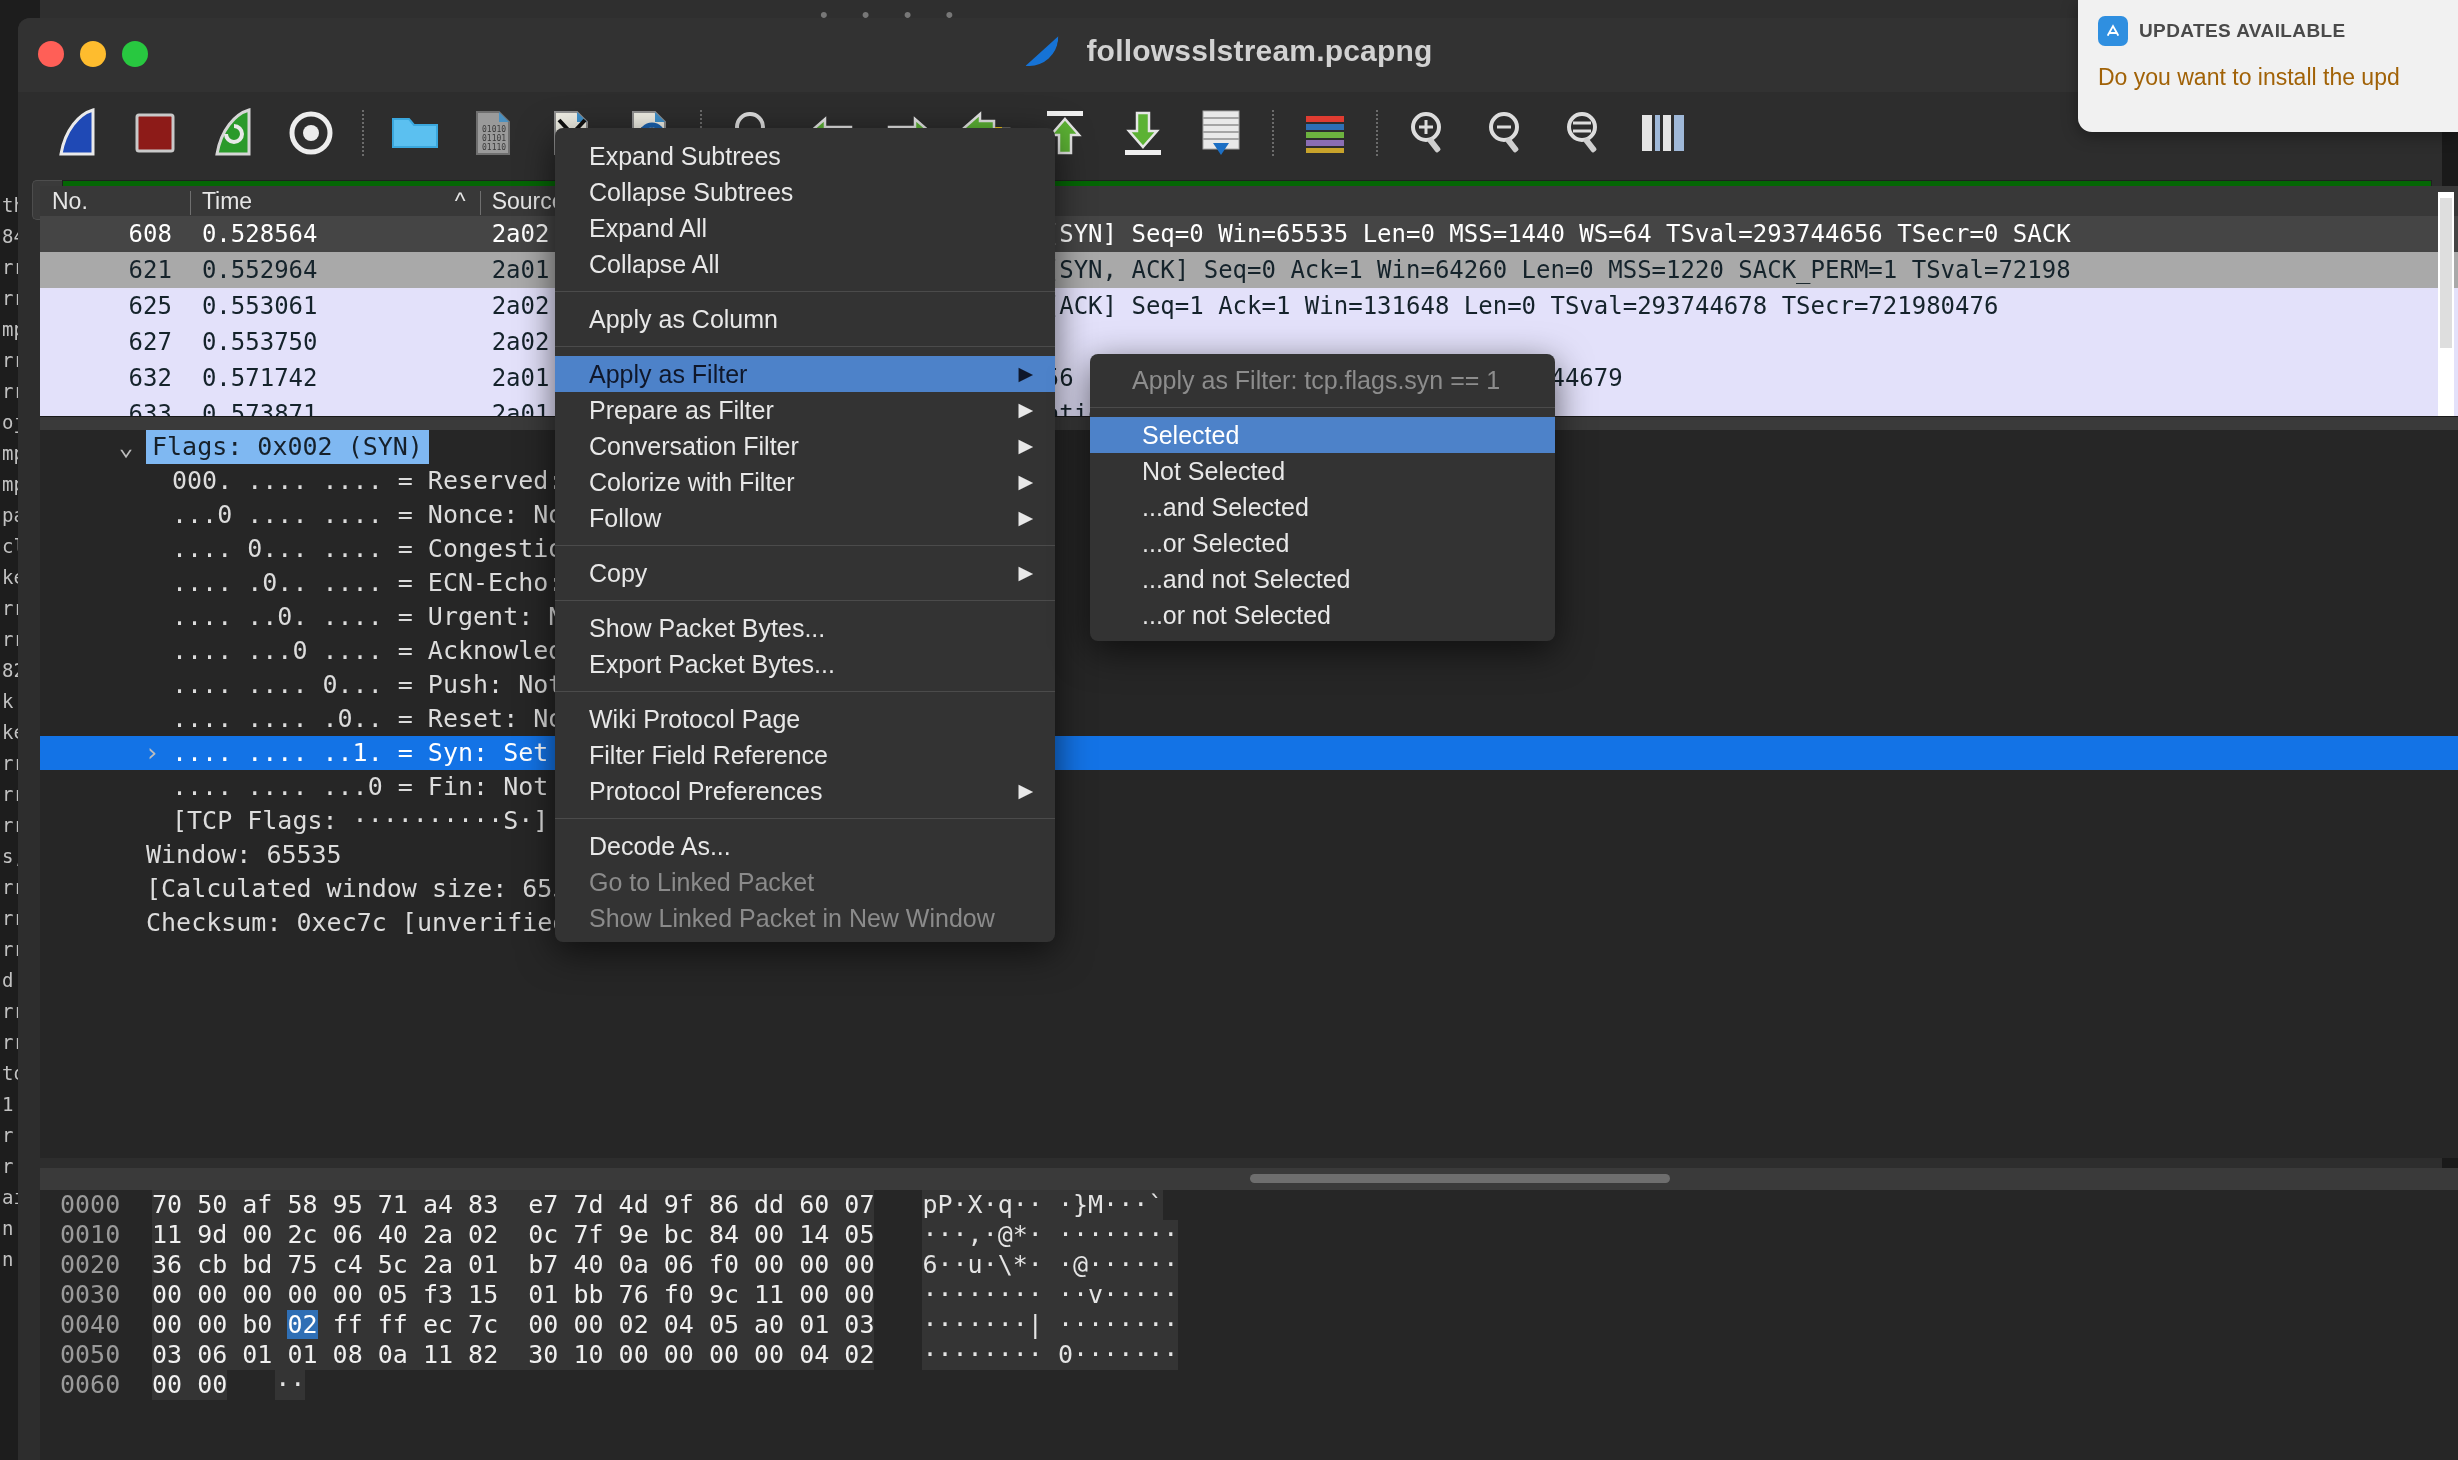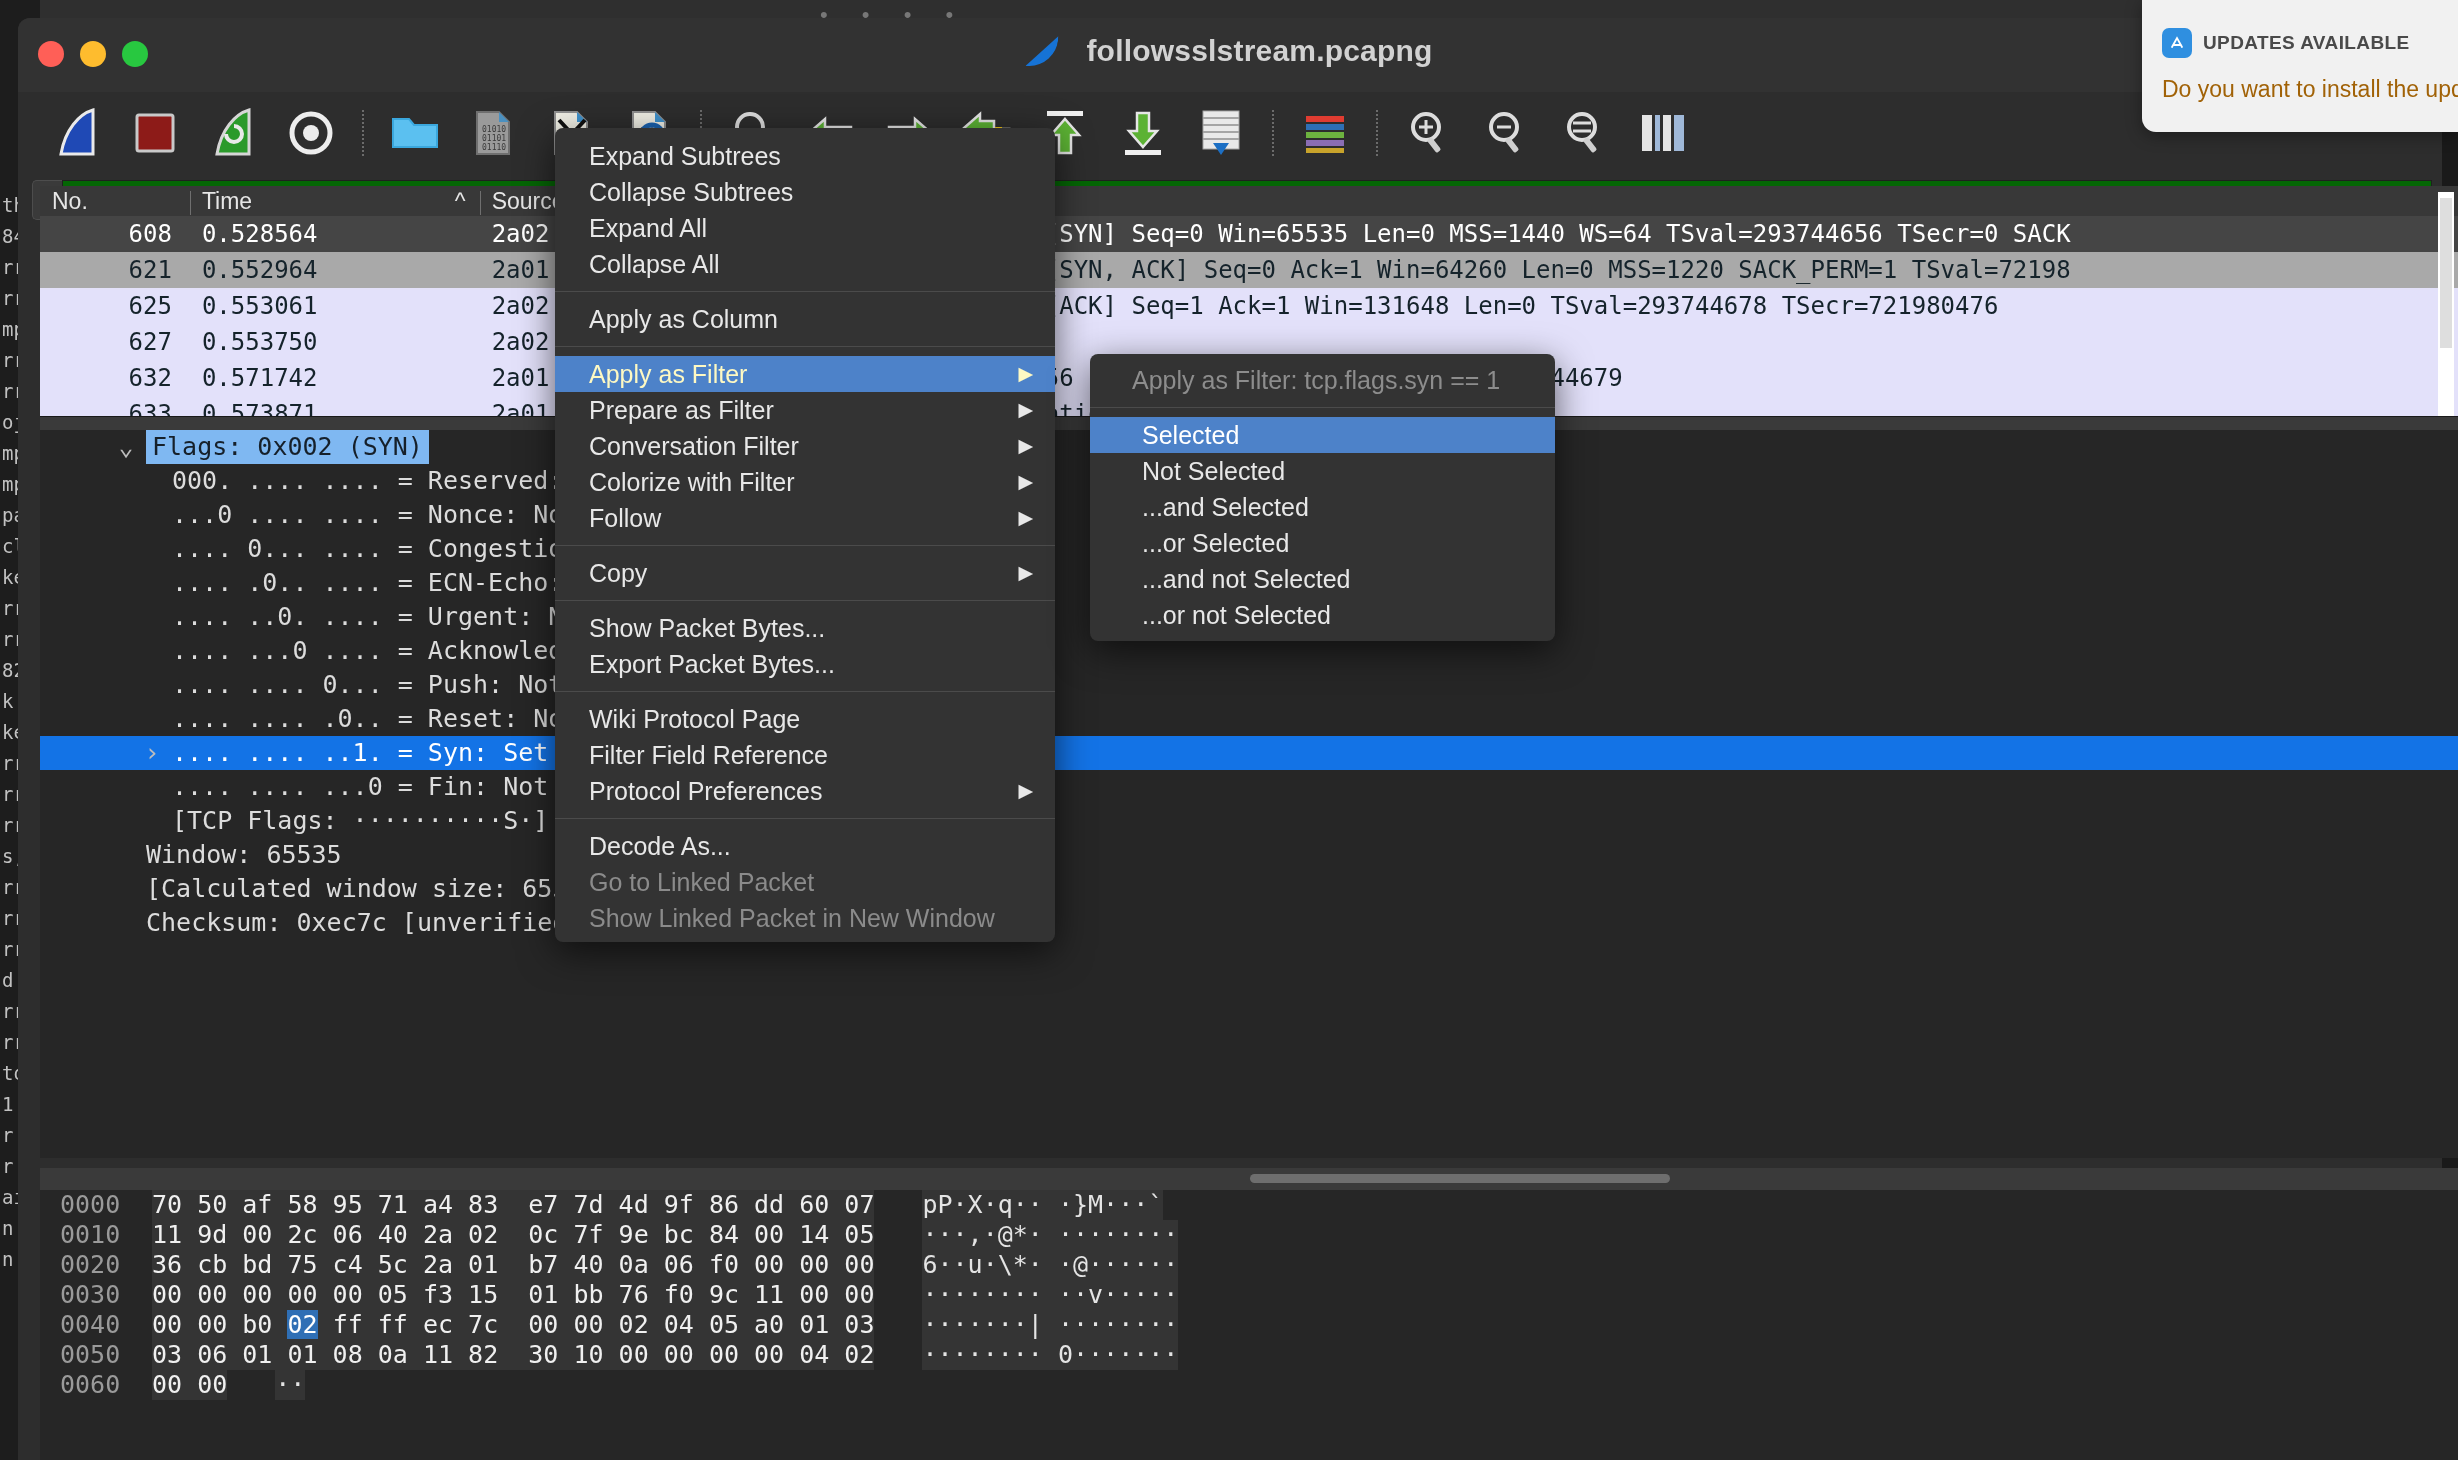--- a/index.html
+++ b/index.html
@@ -89,36 +89,36 @@
   .bhex { color:#f0f0f0; }
   .basc { color:#e4e4e4; margin-left:48px; }
   .bsel { background:#2f6fb5; color:#fff; }
   .bshade { background:#343434; }
 
   
   .menu { position:absolute; left:555px; top:128px; width:500px; background:#333333;
      border-radius:8px; padding:10px 0 6px; box-shadow:0 10px 36px rgba(0,0,0,.6);
      font-size:25px; color:#e8e8e8; }
   .mi { height:36px; line-height:36px; padding:0 26px 0 34px; white-space:nowrap; position:relative; }
-  .mi.sel { background:#4d82c9; color:#fef9c3; }
+  .mi.sel { background:#4d82c9; color:#0f172a; }
   .mi.dis { color:#8b8b8b; }
   .mi .sub { position:absolute; right:22px; top:0; font-size:19px; }
   .msep { height:1px; background:#4b4b4b; margin:9px 0; }
 
   
   .submenu { position:absolute; left:1090px; top:354px; width:465px; background:#333333;
      border-radius:8px; padding:8px 0 8px; box-shadow:0 10px 36px rgba(0,0,0,.6);
      font-size:25px; color:#e8e8e8; }
   .smi { height:36px; line-height:36px; padding:0 24px 0 52px; white-space:nowrap; }
   .smi.head { color:#8d8d8d; padding-left:42px; }
   .smi.sel { background:#4d82c9; color:#ffffff; }
 
   
-  .toast { position:absolute; right:0; top:0; width:316px; height:132px; background:#f1f1f1;
-     border-radius:0 0 0 14px; box-shadow:0 4px 16px rgba(0,0,0,.35); padding:28px 20px;
+  .toast { position:absolute; right:0; top:0; width:380px; height:132px; background:#f1f1f1;
+     border-radius:0 0 0 14px; box-shadow:0 4px 16px rgba(0,0,0,.35); padding:16px 20px;
      color:#1d1d1d; }
   .toast-head { display:flex; align-items:center; gap:11px; }
   .toast-badge { width:30px; height:30px; border-radius:7px; background:#2f8fe0;
      display:flex; align-items:center; justify-content:center; color:#fff; font-size:19px; }
   .toast-title { font-size:19px; font-weight:700; color:#4a4a4a; letter-spacing:.4px; }
   .toast-body { margin-top:18px; font-size:23px; color:#a16207; white-space:nowrap; }
 
   
   .vscroll { position:absolute; right:4px; top:192px; width:16px; height:232px; background:#ffffff; }
   .vscroll i { position:absolute; left:2px; top:6px; width:12px; height:150px; background:#dedede; }

